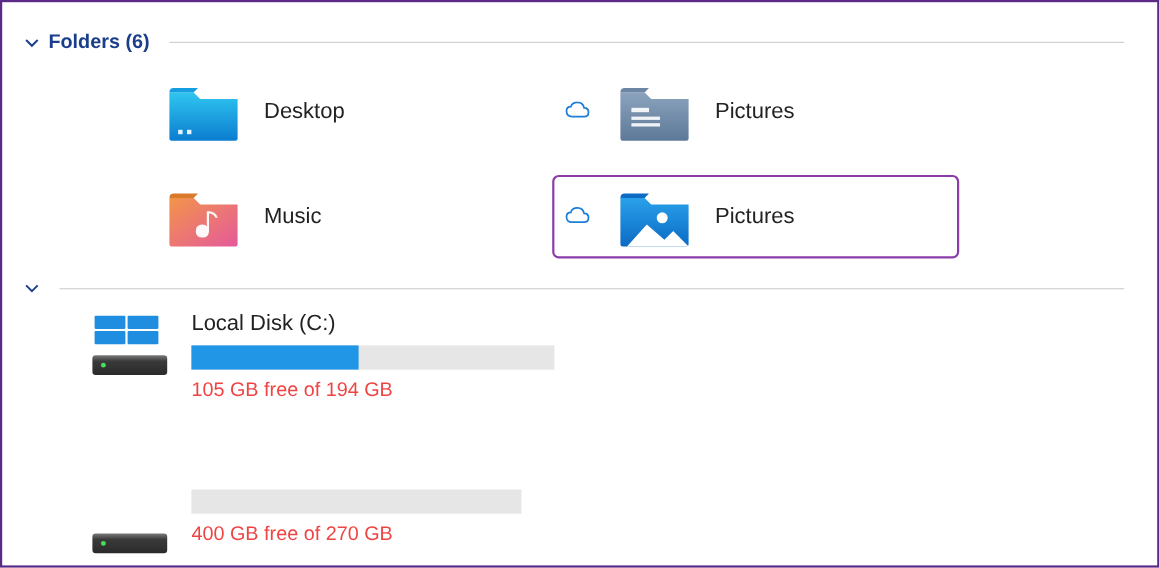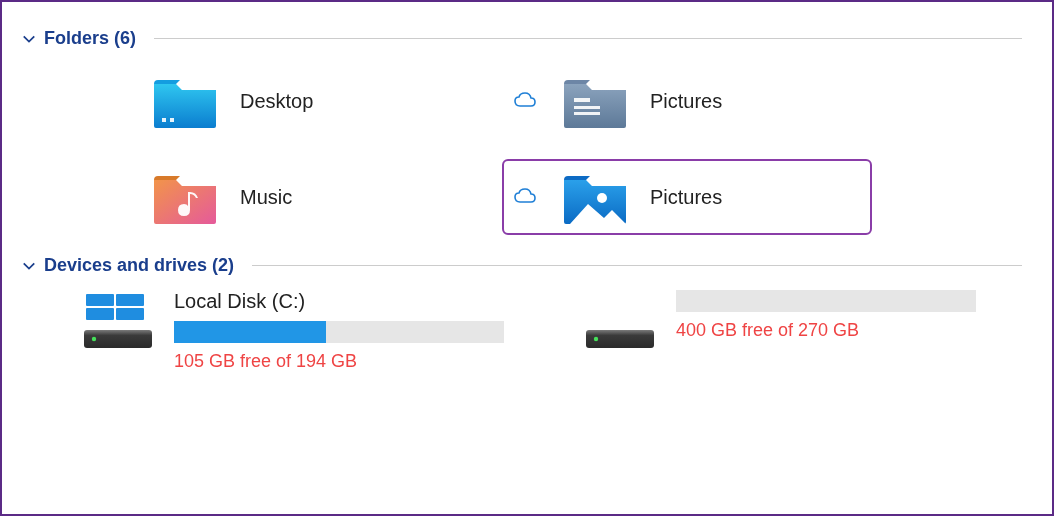--- a/index.html
+++ b/index.html
@@ -62,20 +62,21 @@
     justify-content: center;
   }
   .folder-label {
     font-size: 20px;
     color: #222;
   }
   .drives-row {
     display: flex;
     gap: 80px;
     padding-left: 60px;
+    flex-direction: column;
   }
   .drive-item {
     display: flex;
     gap: 20px;
     align-items: flex-start;
   }
   .drive-icon {
     width: 72px;
     display:flex;
     flex-direction:column;
@@ -199,21 +200,20 @@
   </div>
 
 </div>
 
 <div class="section-header">
   <span class="chev">
     <svg viewBox="0 0 16 16" width="14" height="14">
         <path d="M2 5 L8 11 L14 5" fill="none" stroke="#1a3e8c" stroke-width="2"></path>
       </svg>
   </span>
-  <span class="title"><span>Devices and drives</span> <span>(2)</span></span>
   <span class="rule"></span>
 </div>
 
 <div class="drives-row">
 
   <div class="drive-item">
     <span class="drive-icon">
       <svg width="72" height="62" viewBox="0 0 72 62">
         <rect x="4" y="4" width="28" height="12" rx="1" fill="#1f8de0"></rect>
         <rect x="34" y="4" width="28" height="12" rx="1" fill="#1f8de0"></rect>

